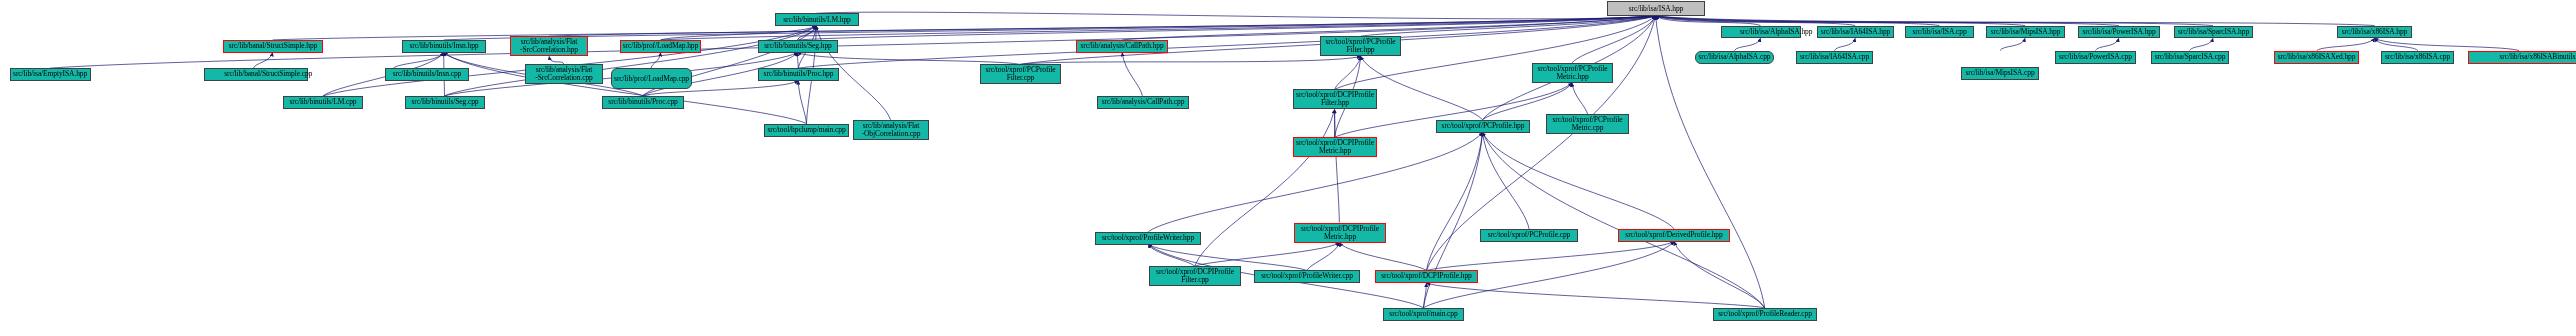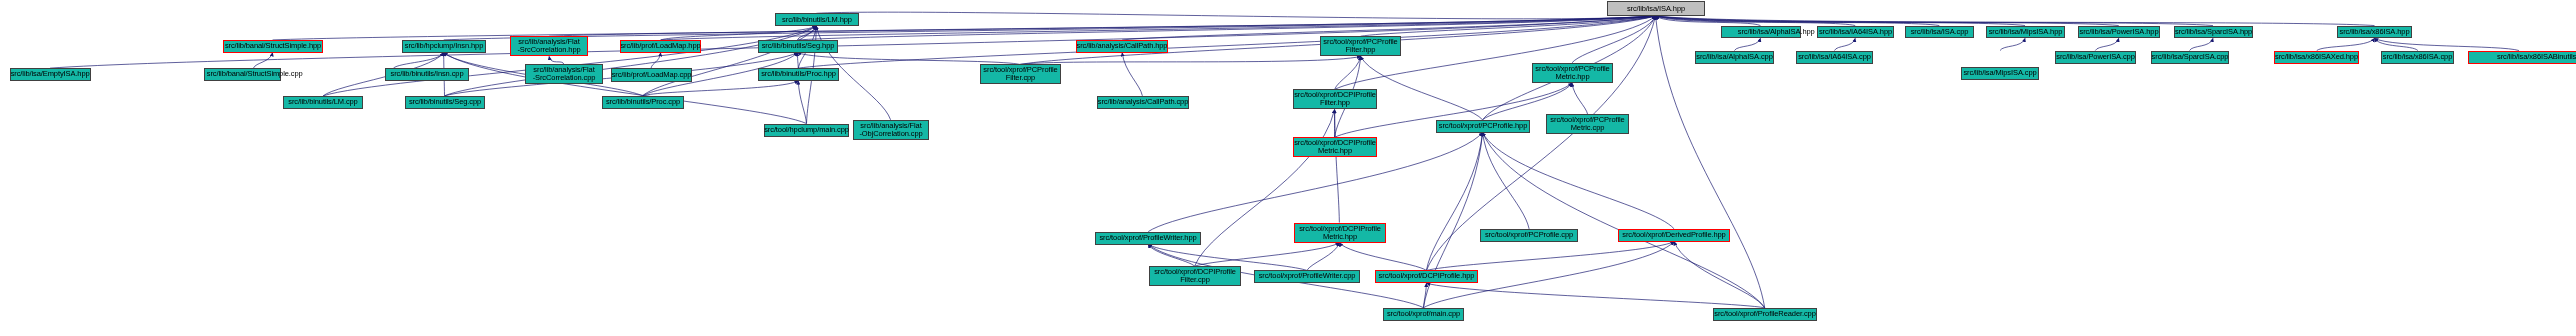--- a/index.html
+++ b/index.html
@@ -5,21 +5,21 @@
   html, body {
     margin: 0;
     padding: 0;
     background: #ffffff;
   }
   #graph-root {
     position: relative;
     width: 2576px;
     height: 337px;
     background: #ffffff;
-    font-family: Liberation Sans, sans-serif;
+    font-family: Liberation Serif, serif;
     overflow: hidden;
   }
   #edge-layer {
     position: absolute;
     left: 0;
     top: 0;
     width: 2576px;
     height: 337px;
     pointer-events: none;
   }
@@ -156,44 +156,44 @@
       <div class="gnode root" style="left: 1607px; top: 1.1px; width: 98px; height: 15px;">src/lib/isa/ISA.hpp</div>
       <div class="gnode gray" style="left: 775px; top: 13.3px; width: 84px; height: 12.8px;">src/lib/binutils/LM.hpp</div>
       <div class="gnode gray" style="left: 1721px; top: 25.6px; width: 80px; height: 12.8px; padding-left: 32px;">src/lib/isa/AlphaISA.hpp</div>
       <div class="gnode gray" style="left: 1817px; top: 25.6px; width: 77px; height: 12.8px;">src/lib/isa/IA64ISA.hpp</div>
       <div class="gnode gray" style="left: 1905px; top: 25.6px; width: 69px; height: 12.8px;">src/lib/isa/ISA.cpp</div>
       <div class="gnode gray" style="left: 1986px; top: 25.6px; width: 79px; height: 12.8px;">src/lib/isa/MipsISA.hpp</div>
       <div class="gnode gray" style="left: 2078px; top: 25.6px; width: 82px; height: 12.8px;">src/lib/isa/PowerISA.hpp</div>
       <div class="gnode gray" style="left: 2174px; top: 25.6px; width: 79px; height: 12.8px; text-align: center;">src/lib/isa/SparcISA.hpp</div>
       <div class="gnode gray" style="left: 2337px; top: 25.6px; width: 75px; height: 12.8px;">src/lib/isa/x86ISA.hpp</div>
       <div class="gnode red" style="left: 223px; top: 40px; width: 100px; height: 12.8px;">src/lib/banal/StructSimple.hpp</div>
-      <div class="gnode gray" style="left: 402px; top: 40px; width: 84px; height: 12.8px;">src/lib/hpclump/Insn.hpp</div>
+      <div class="gnode gray" style="left: 402px; top: 40px; width: 84px; height: 12.8px;">src/lib/binutils/Insn.hpp</div>
       <div class="gnode red" style="left: 510px; top: 36px; width: 78px; height: 20px;">src/lib/analysis/Flat
 -SrcCorrelation.hpp</div>
       <div class="gnode red" style="left: 620px; top: 40px; width: 81px; height: 12.8px;">src/lib/prof/LoadMap.hpp</div>
       <div class="gnode gray" style="left: 758px; top: 40px; width: 80px; height: 12.8px;">src/lib/binutils/Seg.hpp</div>
       <div class="gnode red" style="left: 1076px; top: 40px; width: 92px; height: 12.8px;">src/lib/analysis/CallPath.hpp</div>
       <div class="gnode gray" style="left: 1320px; top: 36px; width: 81px; height: 20px;">src/tool/xprof/PCProfile
 Filter.hpp</div>
-      <div class="gnode gray" style="left: 1695px; top: 51px; width: 79px; height: 12.8px;">src/lib/isa/AlphaISA.cpp</div>
+      <div class="gnode gray" style="left: 1695px; top: 51px; width: 79px; height: 12.8px; border-radius: 6px;">src/lib/isa/AlphaISA.cpp</div>
       <div class="gnode gray" style="left: 1796px; top: 51px; width: 77px; height: 12.8px;">src/lib/isa/IA64ISA.cpp</div>
       <div class="gnode gray" style="left: 1961px; top: 51px; width: 78px; height: 12.8px; margin-top: 16px;">src/lib/isa/MipsISA.cpp</div>
       <div class="gnode gray" style="left: 2055px; top: 51px; width: 81px; height: 12.8px;">src/lib/isa/PowerISA.cpp</div>
       <div class="gnode gray" style="left: 2151px; top: 51px; width: 78px; height: 12.8px;">src/lib/isa/SparcISA.cpp</div>
       <div class="gnode red" style="left: 2274px; top: 51px; width: 85px; height: 12.8px;">src/lib/isa/x86ISAXed.hpp</div>
       <div class="gnode gray" style="left: 2381px; top: 51px; width: 73px; height: 12.8px;">src/lib/isa/x86ISA.cpp</div>
       <div class="gnode red" style="left: 2468px; top: 51px; width: 109px; height: 12.8px; padding-left: 44px;">src/lib/isa/x86ISABinutils.hpp</div>
       <div class="gnode gray" style="left: 1532px; top: 63px; width: 81px; height: 20px;">src/tool/xprof/PCProfile
 Metric.hpp</div>
       <div class="gnode gray" style="left: 9.6px; top: 68px; width: 81px; height: 12.8px;">src/lib/isa/EmptyISA.hpp</div>
-      <div class="gnode gray" style="left: 204px; top: 68px; width: 77px; height: 12.8px; padding-left: 26px;">src/lib/banal/StructSimple.cpp</div>
+      <div class="gnode gray" style="left: 204px; top: 68px; width: 104px; height: 12.8px; padding-left: 26px;">src/lib/banal/StructSimple.cpp</div>
       <div class="gnode gray" style="left: 351px; top: 68px; width: 84px; height: 12.8px; margin-left: 34px;">src/lib/binutils/Insn.cpp</div>
       <div class="gnode gray" style="left: 525px; top: 64px; width: 78px; height: 20px;">src/lib/analysis/Flat
 -SrcCorrelation.cpp</div>
-      <div class="gnode gray" style="left: 611px; top: 68px; width: 81px; height: 14px;">src/lib/prof/LoadMap.cpp</div>
+      <div class="gnode gray" style="left: 611px; top: 68px; width: 81px; height: 21px; border-radius: 6px;">src/lib/prof/LoadMap.cpp</div>
       <div class="gnode gray" style="left: 758px; top: 68px; width: 81px; height: 12.8px;">src/lib/binutils/Proc.hpp</div>
       <div class="gnode gray" style="left: 980px; top: 64px; width: 81px; height: 20px;">src/tool/xprof/PCProfile
 Filter.cpp</div>
       <div class="gnode gray" style="left: 1293px; top: 89px; width: 84px; height: 20px;">src/tool/xprof/DCPIProfile
 Filter.hpp</div>
       <div class="gnode gray" style="left: 283px; top: 96px; width: 80px; height: 12.8px;">src/lib/binutils/LM.cpp</div>
       <div class="gnode gray" style="left: 405px; top: 96px; width: 80px; height: 12.8px;">src/lib/binutils/Seg.cpp</div>
       <div class="gnode gray" style="left: 602px; top: 96px; width: 82px; height: 12.8px;">src/lib/binutils/Proc.cpp</div>
       <div class="gnode gray" style="left: 1097px; top: 96px; width: 92px; height: 12.8px;">src/lib/analysis/CallPath.cpp</div>
       <div class="gnode gray" style="left: 1436px; top: 120px; width: 94px; height: 12.8px;">src/tool/xprof/PCProfile.hpp</div>

